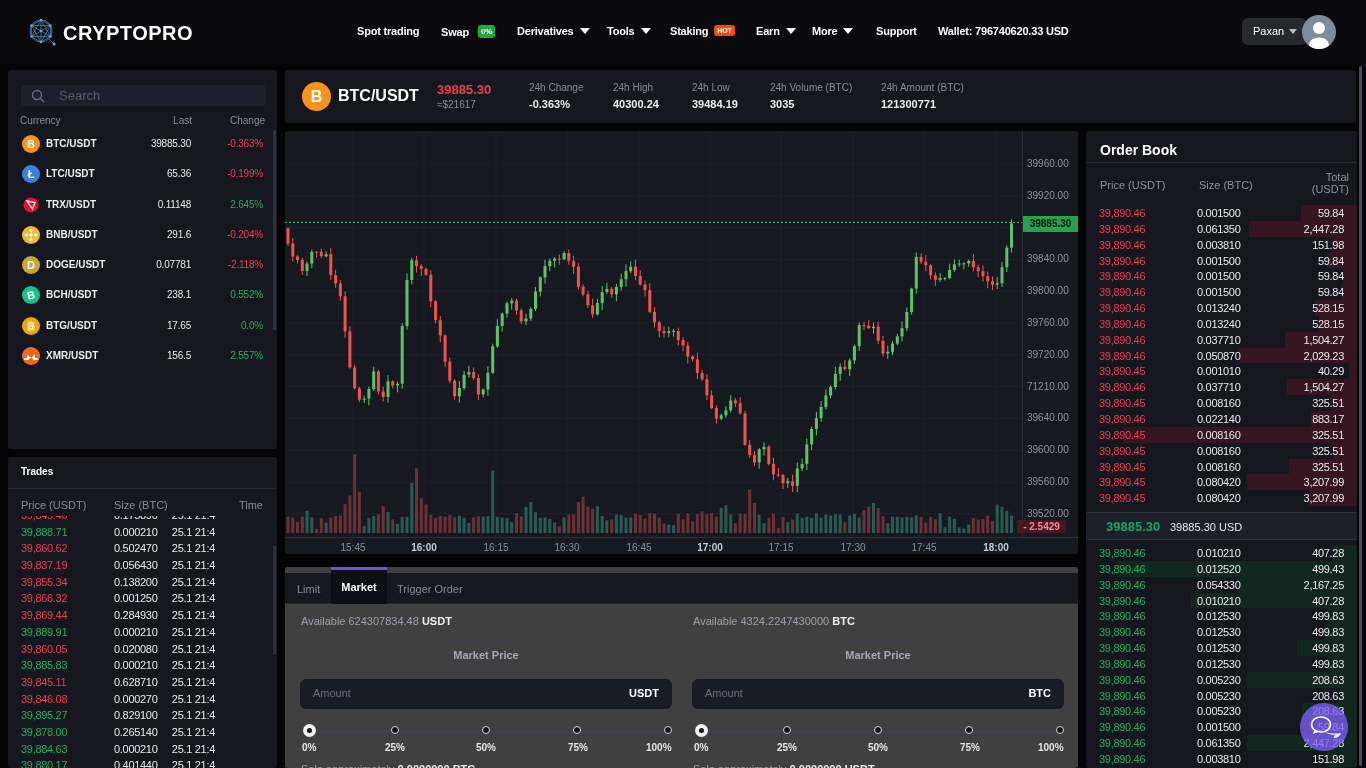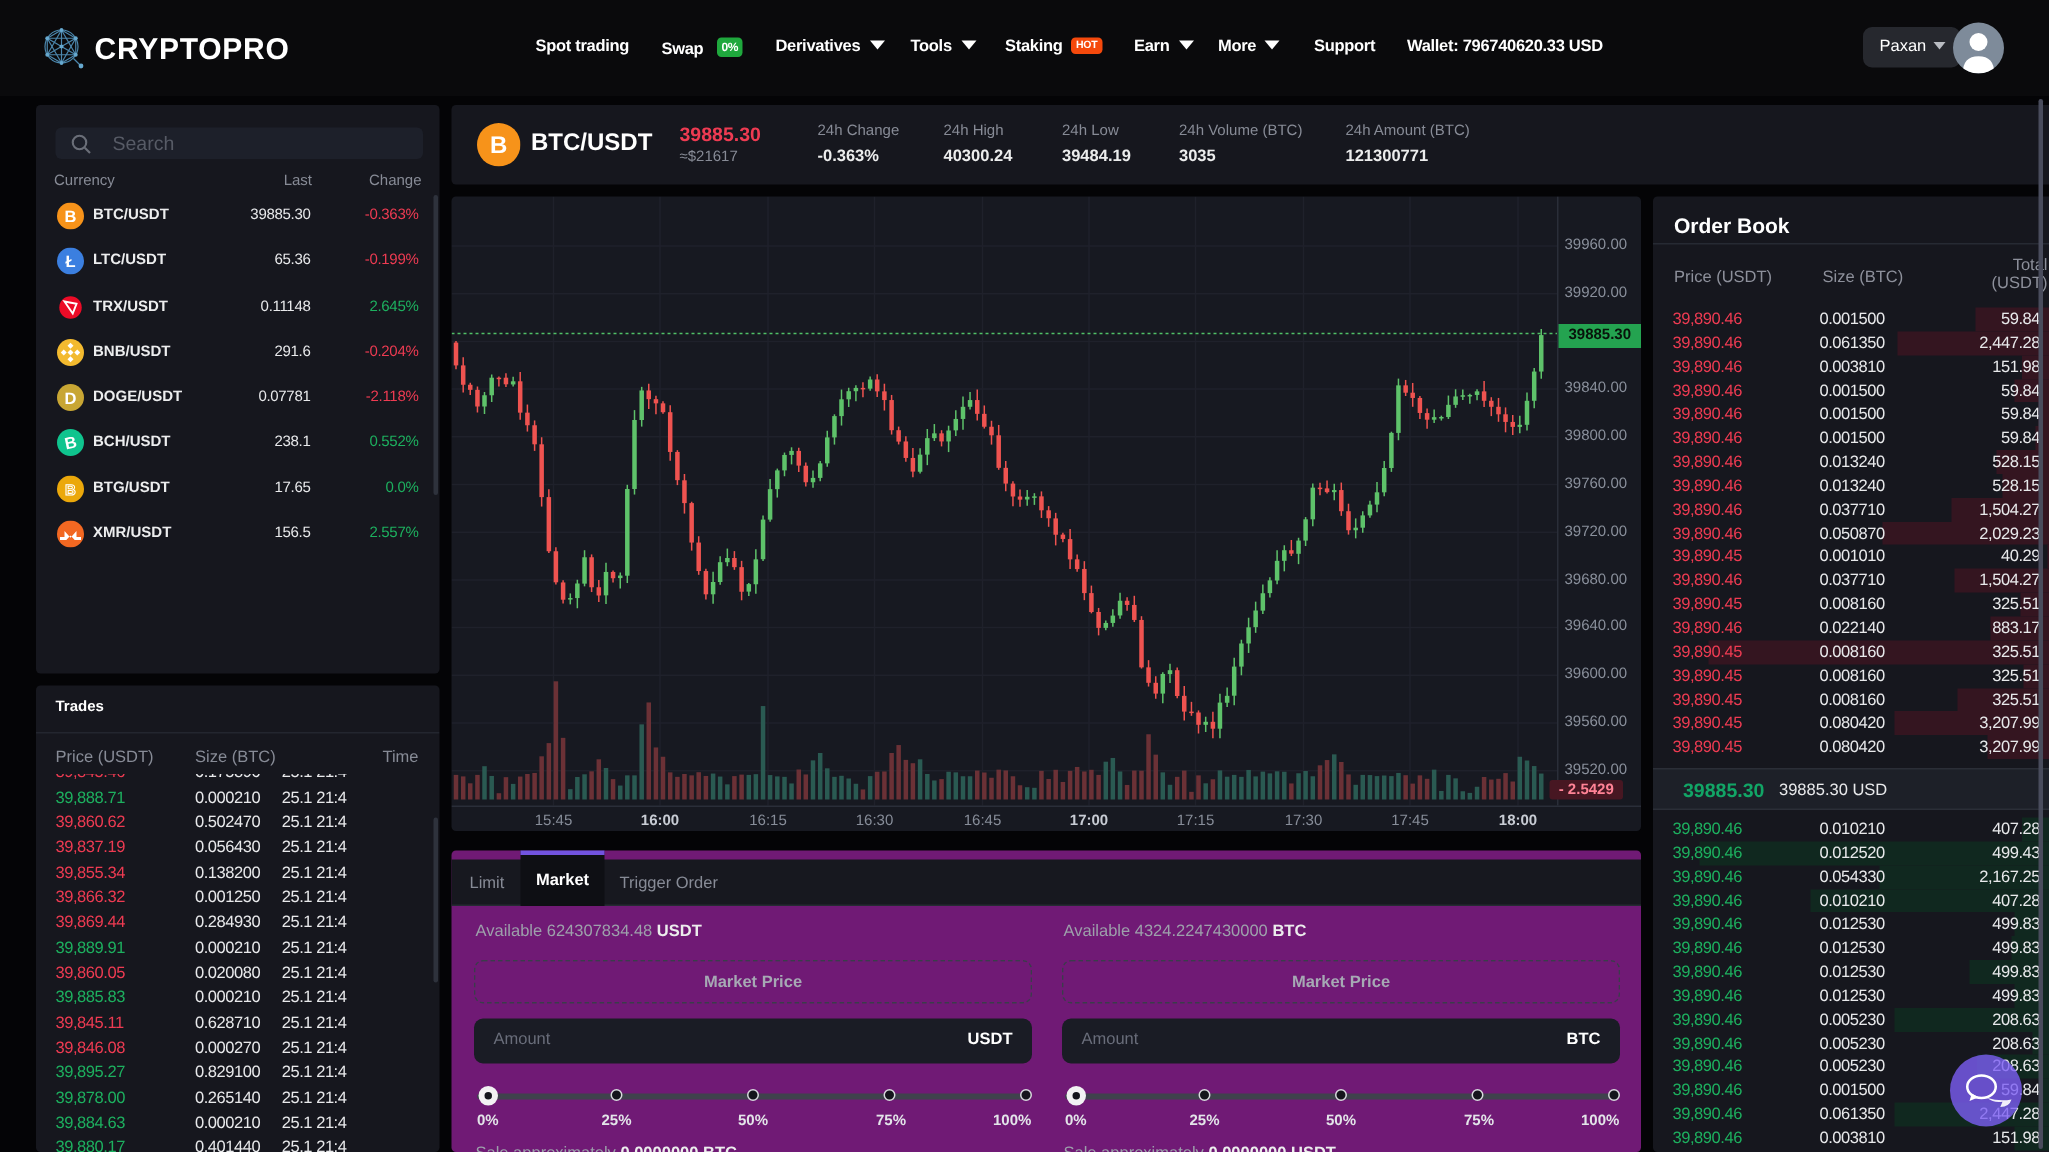--- a/index.html
+++ b/index.html
@@ -1,17 +1,17 @@
 <!DOCTYPE html>
 <html><head><meta charset="utf-8">
 <style>
 * { margin:0; padding:0; box-sizing:border-box; }
 html,body { width:1366px; height:768px; overflow:hidden; background:#040406; font-family:"Liberation Sans",sans-serif; }
 .abs { position:absolute; }
-.panel { position:absolute; background:#16171e; border-radius:3px;margin-left:16px; }
+.panel { position:absolute; background:#16171e; border-radius:3px; }
 .up { color:#1db05f; }
 .dn { color:#ee3b52; }
 
 
 #hdr { position:absolute; left:0; top:0; width:1366px; height:64px; background:#0a0a0c; }
 .nav { position:absolute; top:25px; font-size:11px; letter-spacing:-0.2px; font-weight:bold; color:#fff; white-space:nowrap; }
 .badge { display:inline-block; font-size:8px; font-weight:bold; color:#fff; border-radius:3px; padding:2px 4px; vertical-align:2px; margin-left:6px; }
 .caret { display:inline-block; width:0; height:0; border-left:5px solid transparent; border-right:5px solid transparent; border-top:6px solid #fff; margin-left:6px; vertical-align:1px; }
 #logo-text { position:absolute; left:63px; top:22px; font-size:20px; letter-spacing:-0.5px; font-weight:bold; color:#fff; letter-spacing:0.5px; }
 #paxan { position:absolute; left:1242px; top:18px; width:65px; height:27px; background:#26282e; border-radius:6px; color:#fff; font-size:11px; line-height:27px; padding-left:11px; }
@@ -57,21 +57,21 @@
 #chart { left:285px; top:131px; width:793px; height:423px; background:#171921; overflow:hidden; }
 #ax-line { position:absolute; left:737px; top:0; width:1px; height:406px; background:#2a2e39; }
 #tm-line { position:absolute; left:0; top:406px; width:793px; height:1px; background:#2a2e39; }
 .axlbl { position:absolute; left:742px; font-size:10px; color:#8a909c; }
 .tlbl { position:absolute; top:411px; width:44px; text-align:center; font-size:10px; color:#878d99; }
 .tb { font-weight:bold; color:#c8ccd4; }
 #plbl { position:absolute; left:738px; top:85px; width:55px; height:16px; background:#24a350; color:#08130b; font-size:10px; font-weight:bold; text-align:center; line-height:16px; }
 #vlbl { position:absolute; left:732px; top:389px; width:49px; height:13px; background:#471722; color:#ff8396; font-size:10px; font-weight:bold; text-align:center; line-height:13px; border-radius:2px; }
 
 
-#formp { left:285px; top:567px; width:793px; height:201px; background:#701a75; }
+#formp { left:285px; top:567px; width:793px; height:201px; background:#404040; }
 #tabbar { position:absolute; left:0; top:6px; width:793px; height:31px; background:#17181f; border-bottom:1px solid #262a33; }
 .tab { position:absolute; top:10px; font-size:11px; color:#878b96; }
 #tab-mkt { position:absolute; left:46px; top:0; width:56px; height:37px; background:#0e0f14; border-top:3px solid #7253e0; color:#fff; font-weight:bold; font-size:11px; text-align:center; line-height:34px; }
 .avail { position:absolute; top:48px; font-size:11px; color:#9da0ab; }
 .avail b { color:#eceded; }
 .mpbtn { position:absolute; top:73px; width:372px; height:29px; border:1px dashed #3a3d4a; border-radius:6px; color:#a6a9b4; font-size:11px; font-weight:bold; text-align:center; line-height:28px; }
 .amt { position:absolute; top:112px; width:372px; height:30px; background:#1a1c25; border-radius:6px; }
 .amt .ph { position:absolute; left:13px; top:8px; color:#696d7a; font-size:11px; }
 .amt .cur { position:absolute; right:13px; top:8px; color:#fff; font-size:11px; font-weight:bold; }
 .track { position:absolute; top:162px; width:366px; height:4px; background:#3f424d; border-radius:2px; }
@@ -850,21 +850,21 @@
     </svg>
   <div id="ax-line"></div>
   <div id="tm-line"></div>
   <div class="axlbl" style="top:27.0px">39960.00</div>
     <div class="axlbl" style="top:58.8px">39920.00</div>
     <div class="axlbl" style="top:90.6px">39880.00</div>
     <div class="axlbl" style="top:122.4px">39840.00</div>
     <div class="axlbl" style="top:154.2px">39800.00</div>
     <div class="axlbl" style="top:186.0px">39760.00</div>
     <div class="axlbl" style="top:217.8px">39720.00</div>
-    <div class="axlbl" style="top:249.6px">39680.00</div>
+    <div class="axlbl" style="top:249.6px">71210.00</div>
     <div class="axlbl" style="top:281.4px">39640.00</div>
     <div class="axlbl" style="top:313.2px">39600.00</div>
     <div class="axlbl" style="top:345.0px">39560.00</div>
     <div class="axlbl" style="top:376.8px">39520.00</div>
   <div class="tlbl" style="left:46px">15:45</div>
     <div class="tlbl tb" style="left:117px">16:00</div>
     <div class="tlbl" style="left:189px">16:15</div>
     <div class="tlbl" style="left:260px">16:30</div>
     <div class="tlbl" style="left:332px">16:45</div>
     <div class="tlbl tb" style="left:403px">17:00</div>

